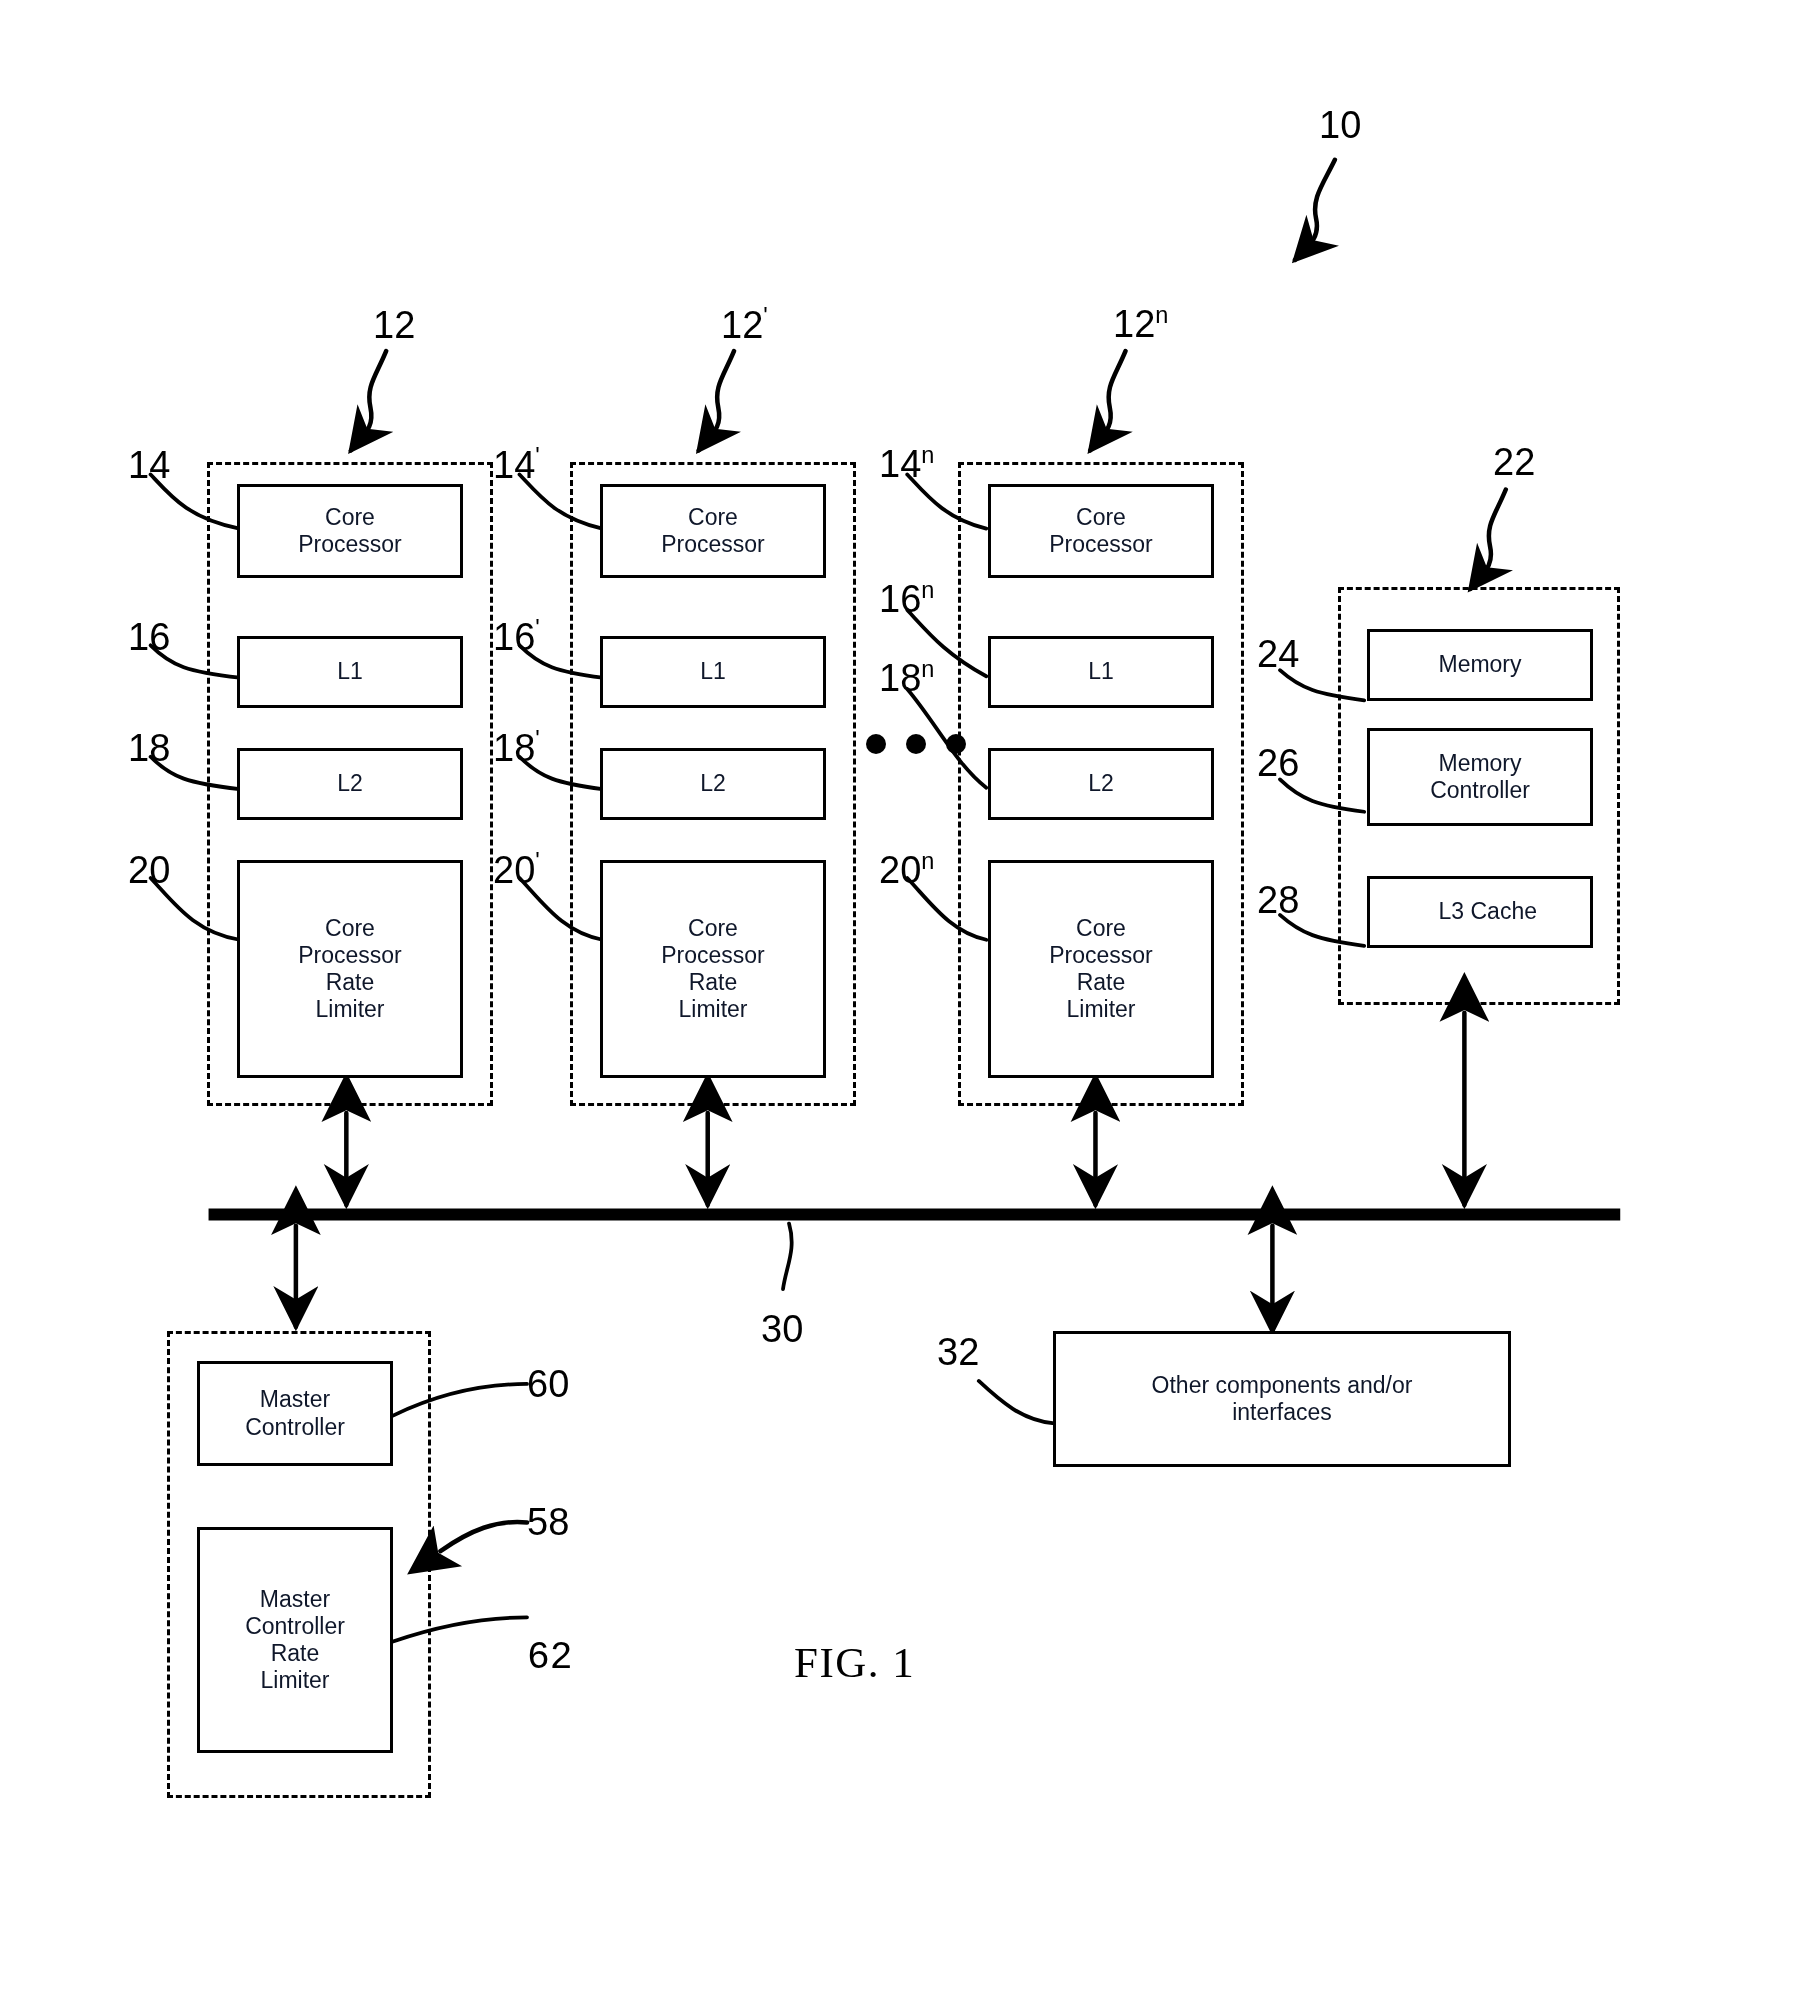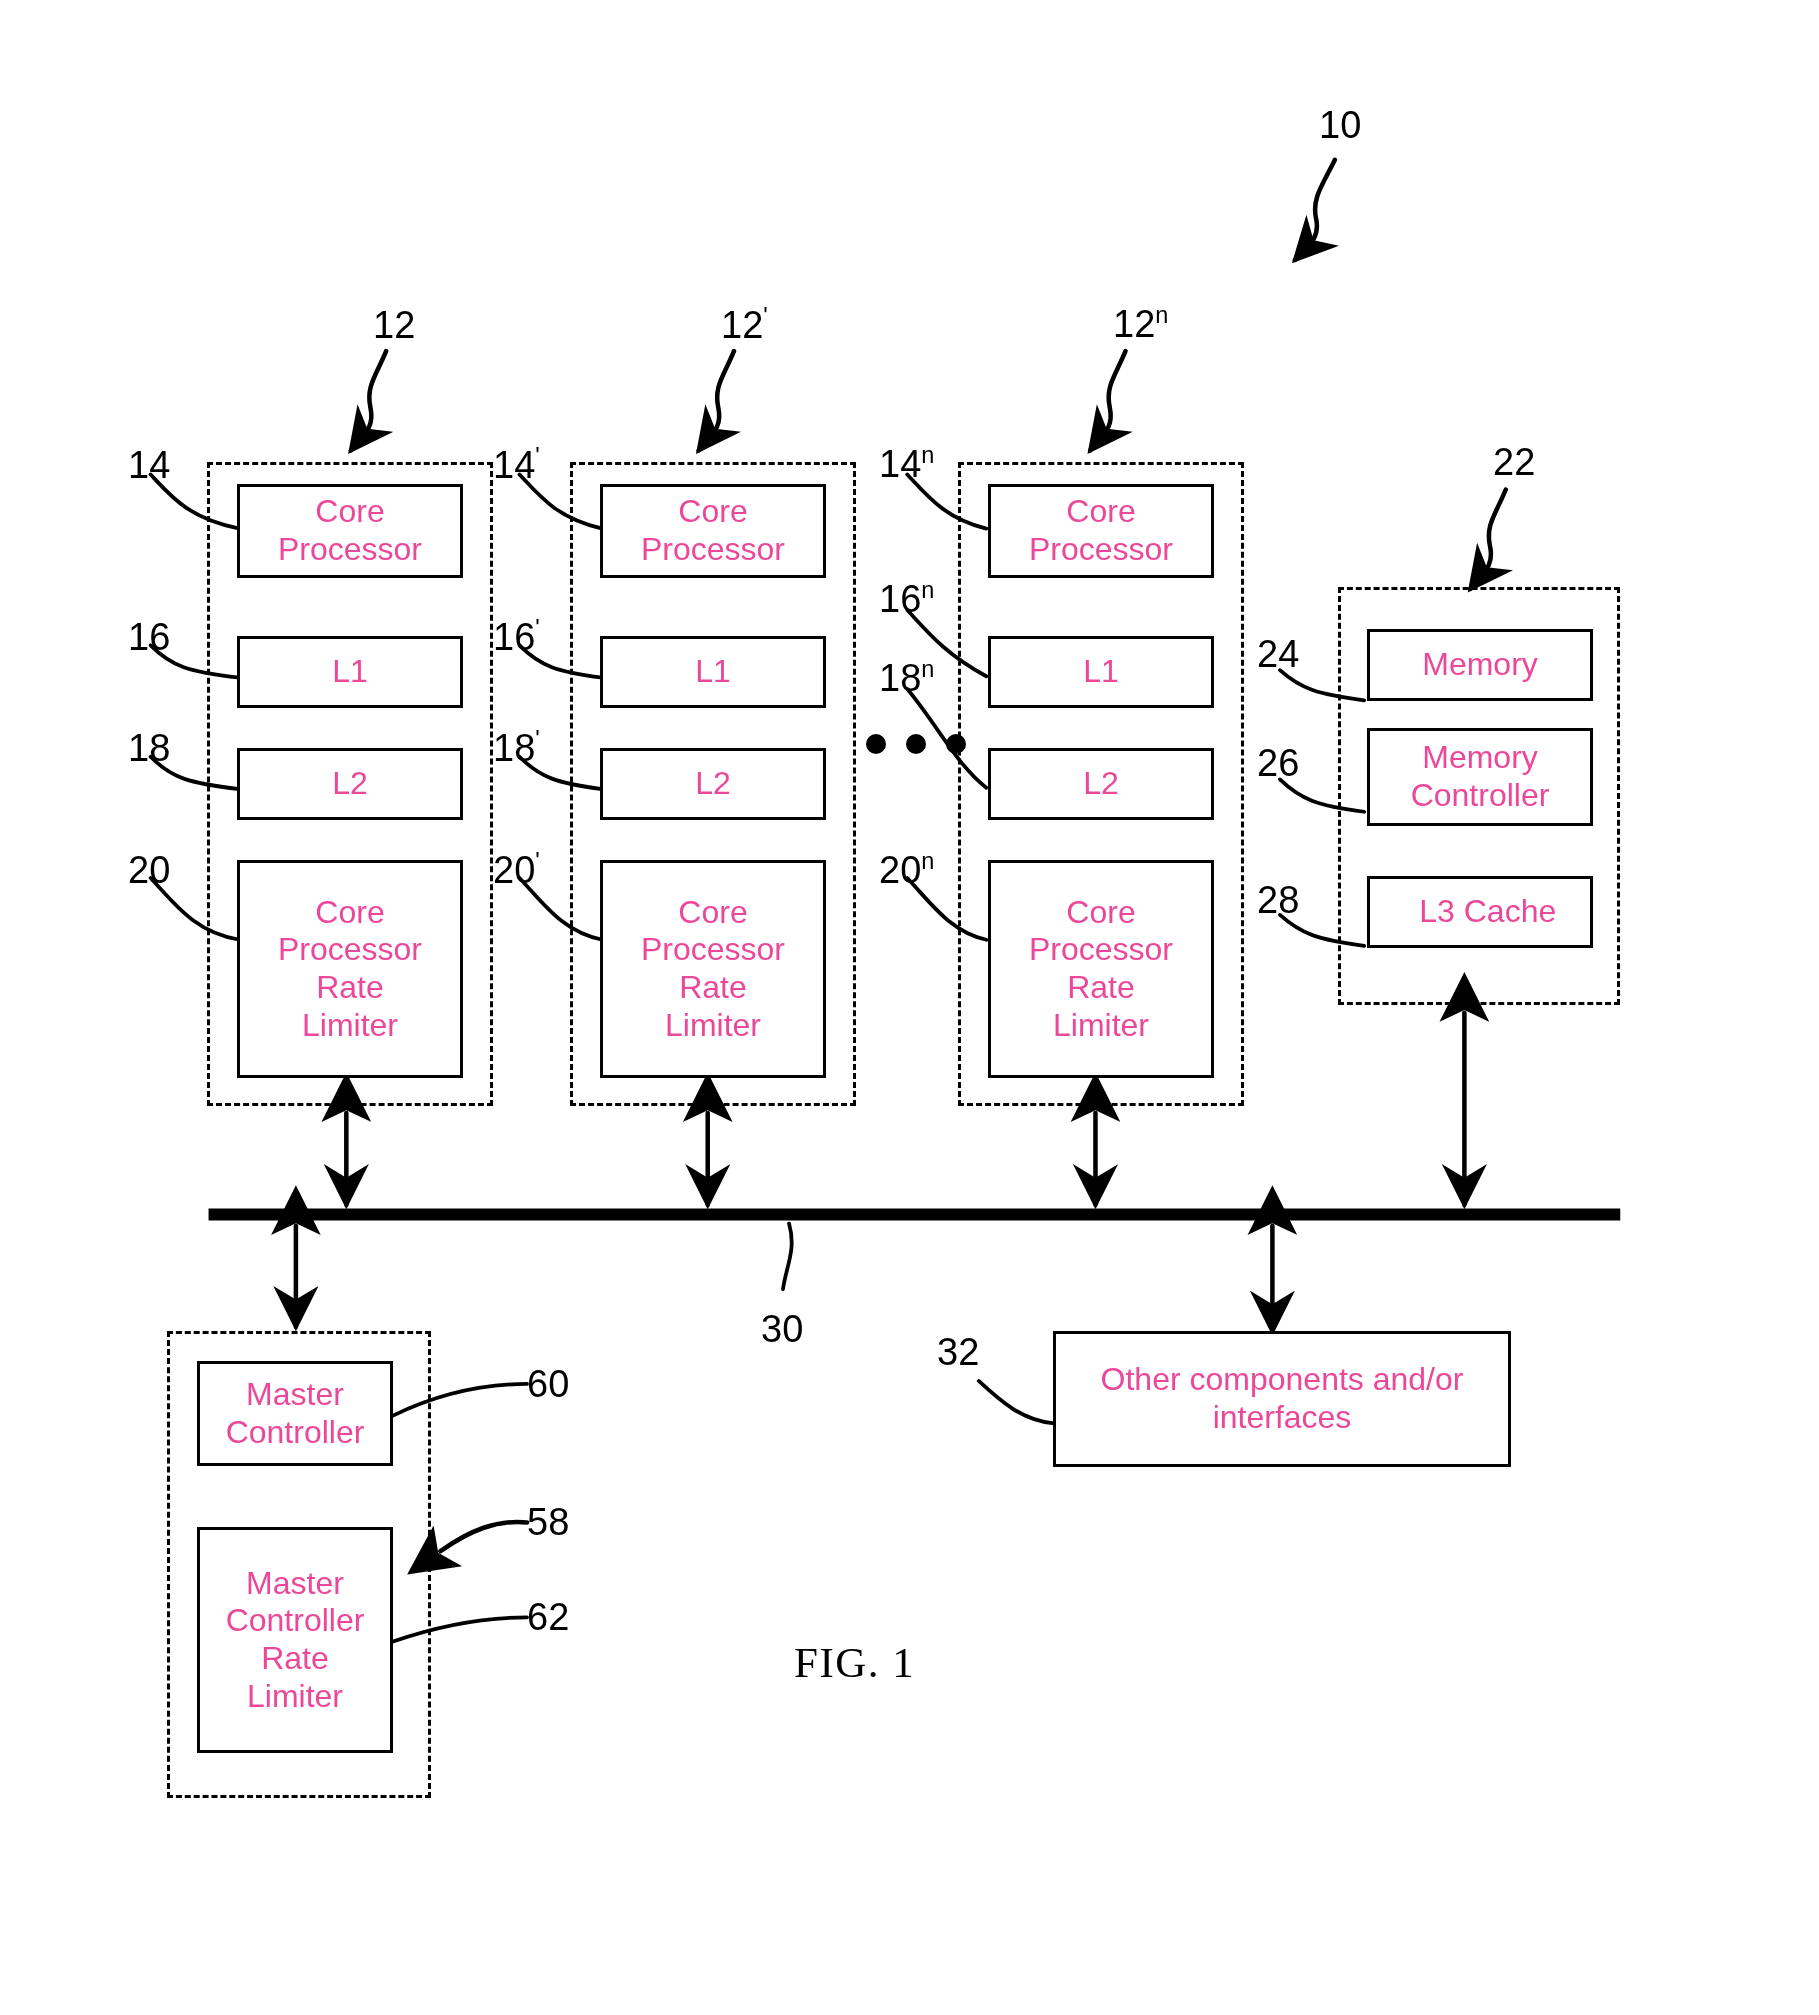--- a/index.html
+++ b/index.html
@@ -39,23 +39,23 @@
   .comp-box {
     position: absolute;
     border: 3.8px solid #000;
     box-sizing: border-box;
     background: #ffffff;
     display: flex;
     align-items: center;
     justify-content: center;
     text-align: center;
     font-family: "Liberation Sans", sans-serif;
-    font-size: 32px;
+    font-size: 23px;
     line-height: 1.18;
-    color: #ec4899;
+    color: #0f172a;
     padding: 1.5px 4.5px;
   }
   .comp-box .txt {
     display: block;
     white-space: pre-line;
   }
 
   
   .ref {
     position: absolute;
@@ -294,21 +294,21 @@
   <div class="comp-box" style="left:1367px; top:876px; width:226px; height:72px;padding-left:20px;">
     <span class="txt">L3 Cache</span>
   </div>
 
   <div class="ref" style="left:761px; top:1308px;">30</div>
 
   <div class="group-box" style="left:167px; top:1331px; width:264px; height:467px;"></div>
 
   <div class="ref" style="left:527px; top:1363px;">60</div>
   <div class="ref" style="left:527px; top:1501px;">58</div>
-  <div class="ref" style="left:527px; top:1596px;">62</div>
+  <div class="ref" style="left:527px; top:1636px;font-family:Liberation Mono, monospace;">62</div>
 
   <div class="comp-box" style="left:197px; top:1361px; width:196px; height:105px;">
     <span class="txt">Master
 Controller</span>
   </div>
   <div class="comp-box" style="left:197px; top:1527px; width:196px; height:226px;">
     <span class="txt">Master
 Controller
 Rate
 Limiter</span>

